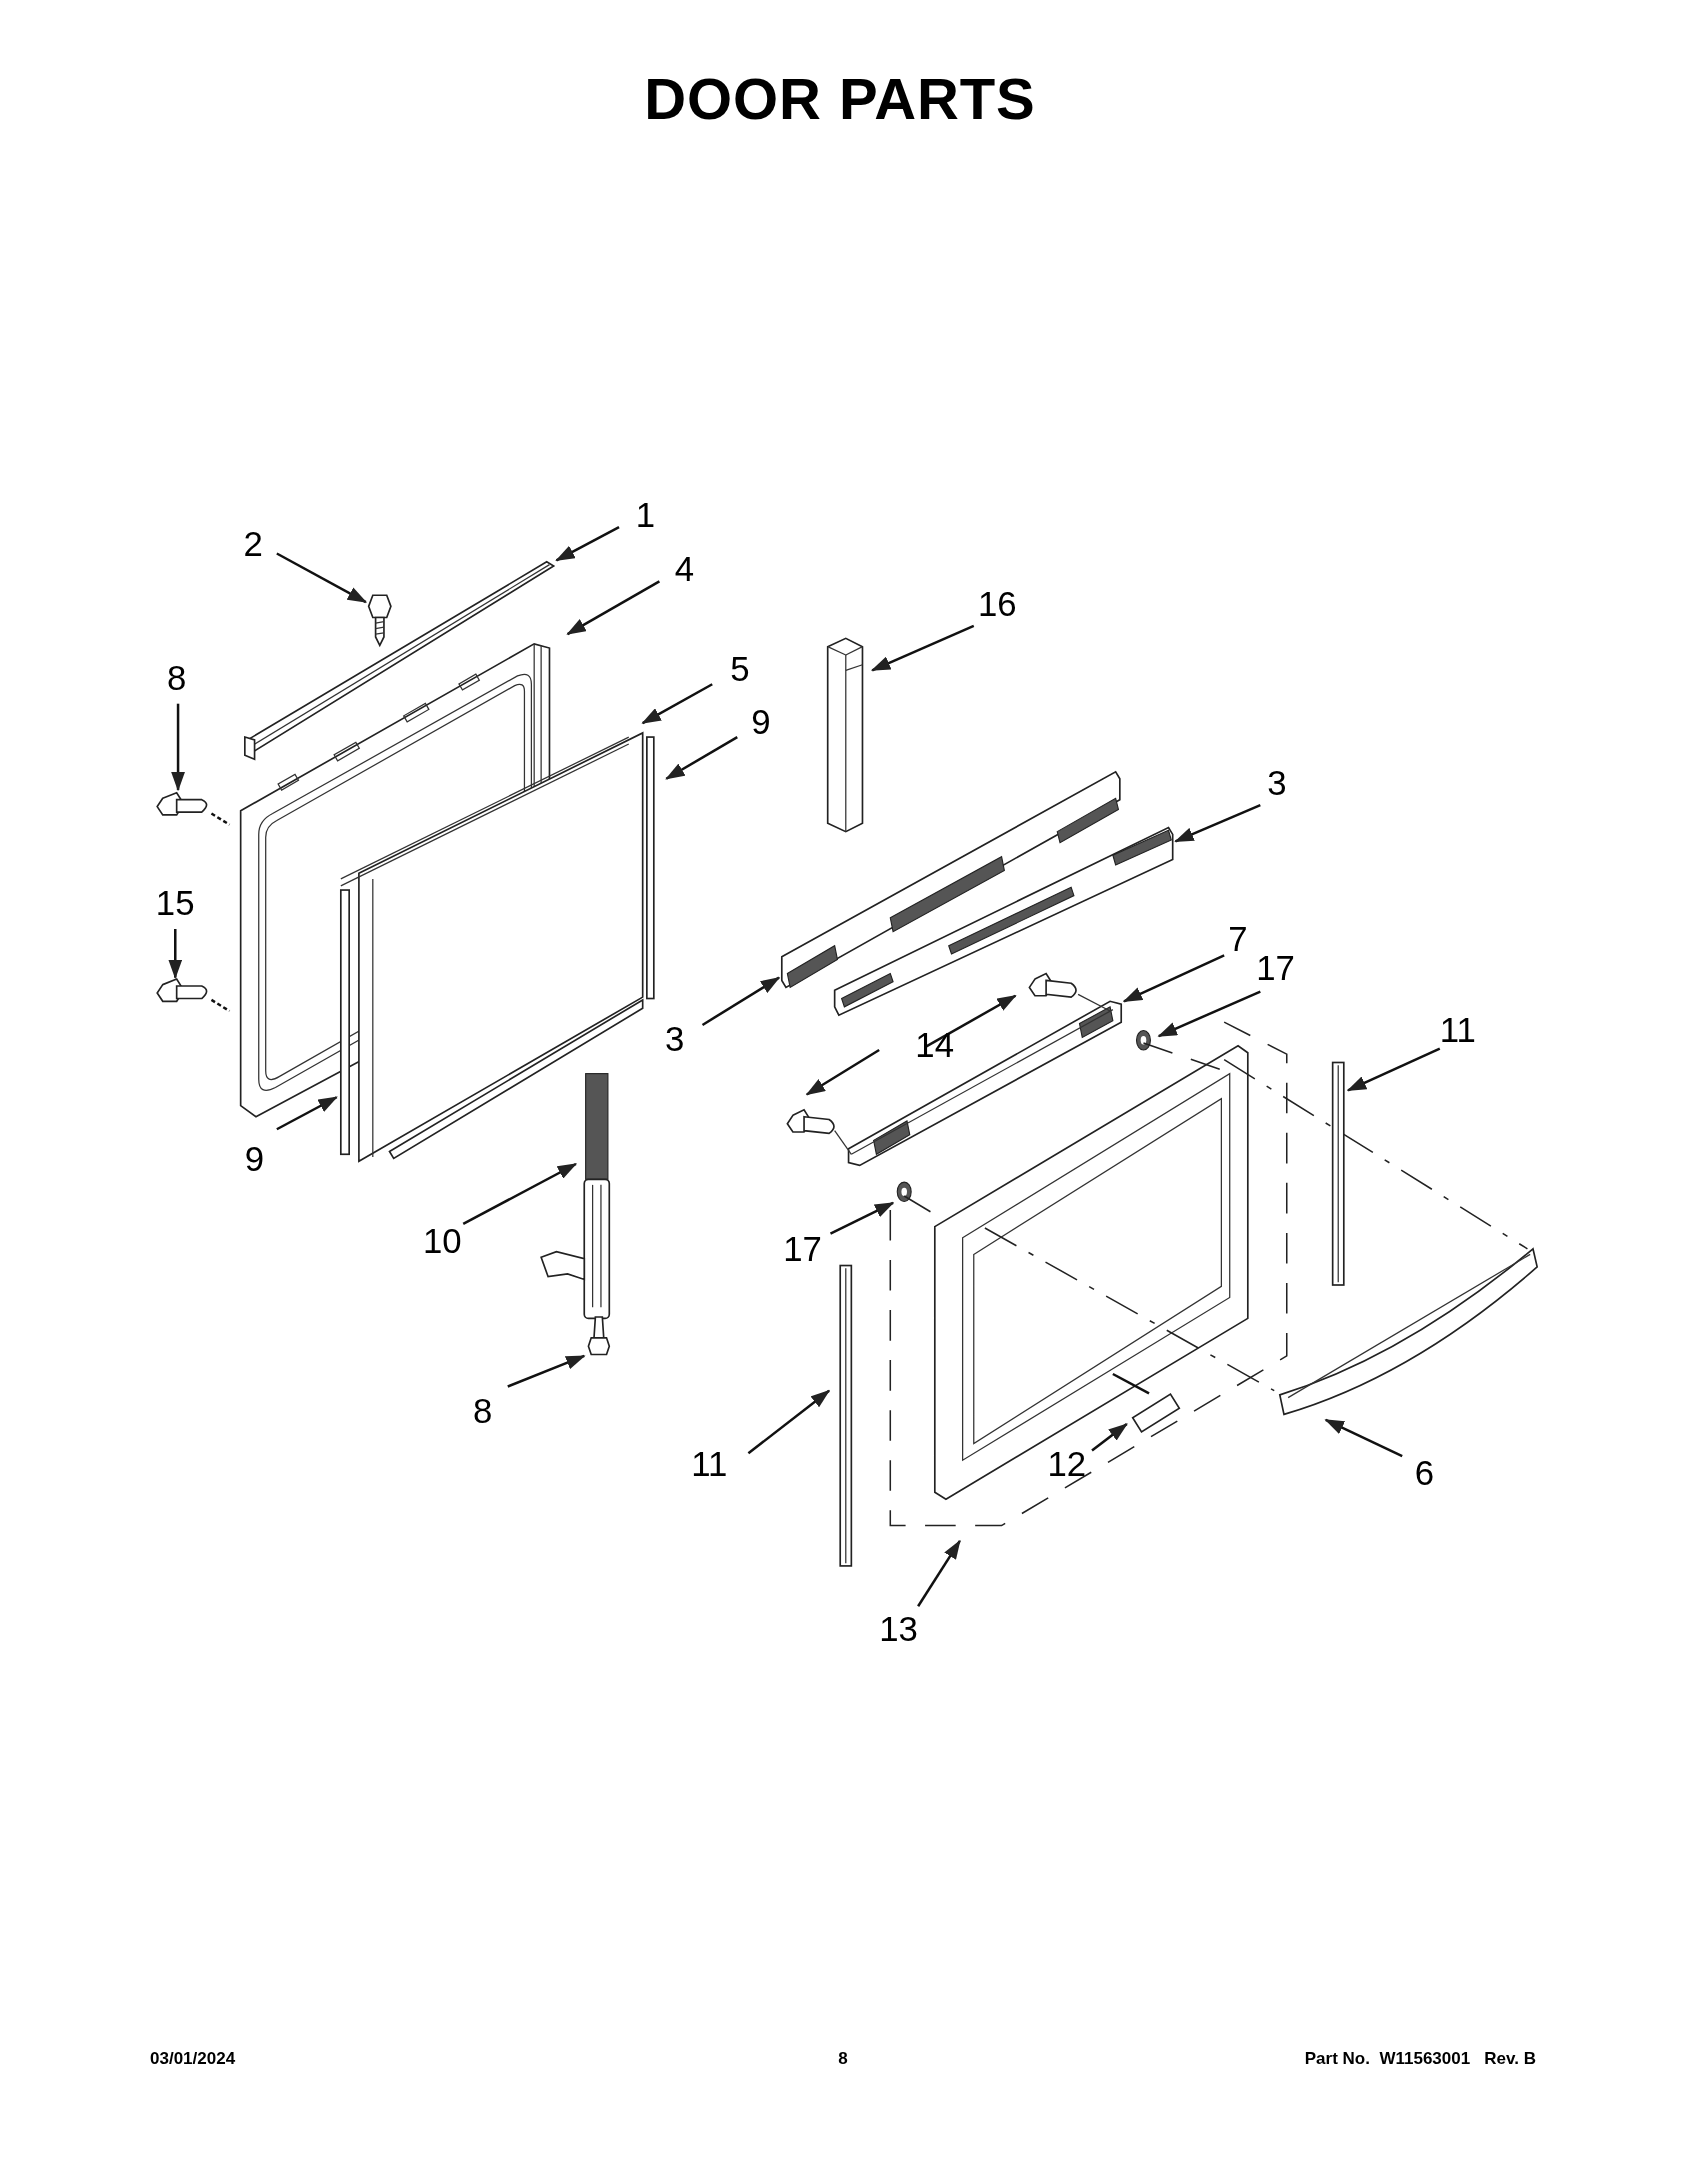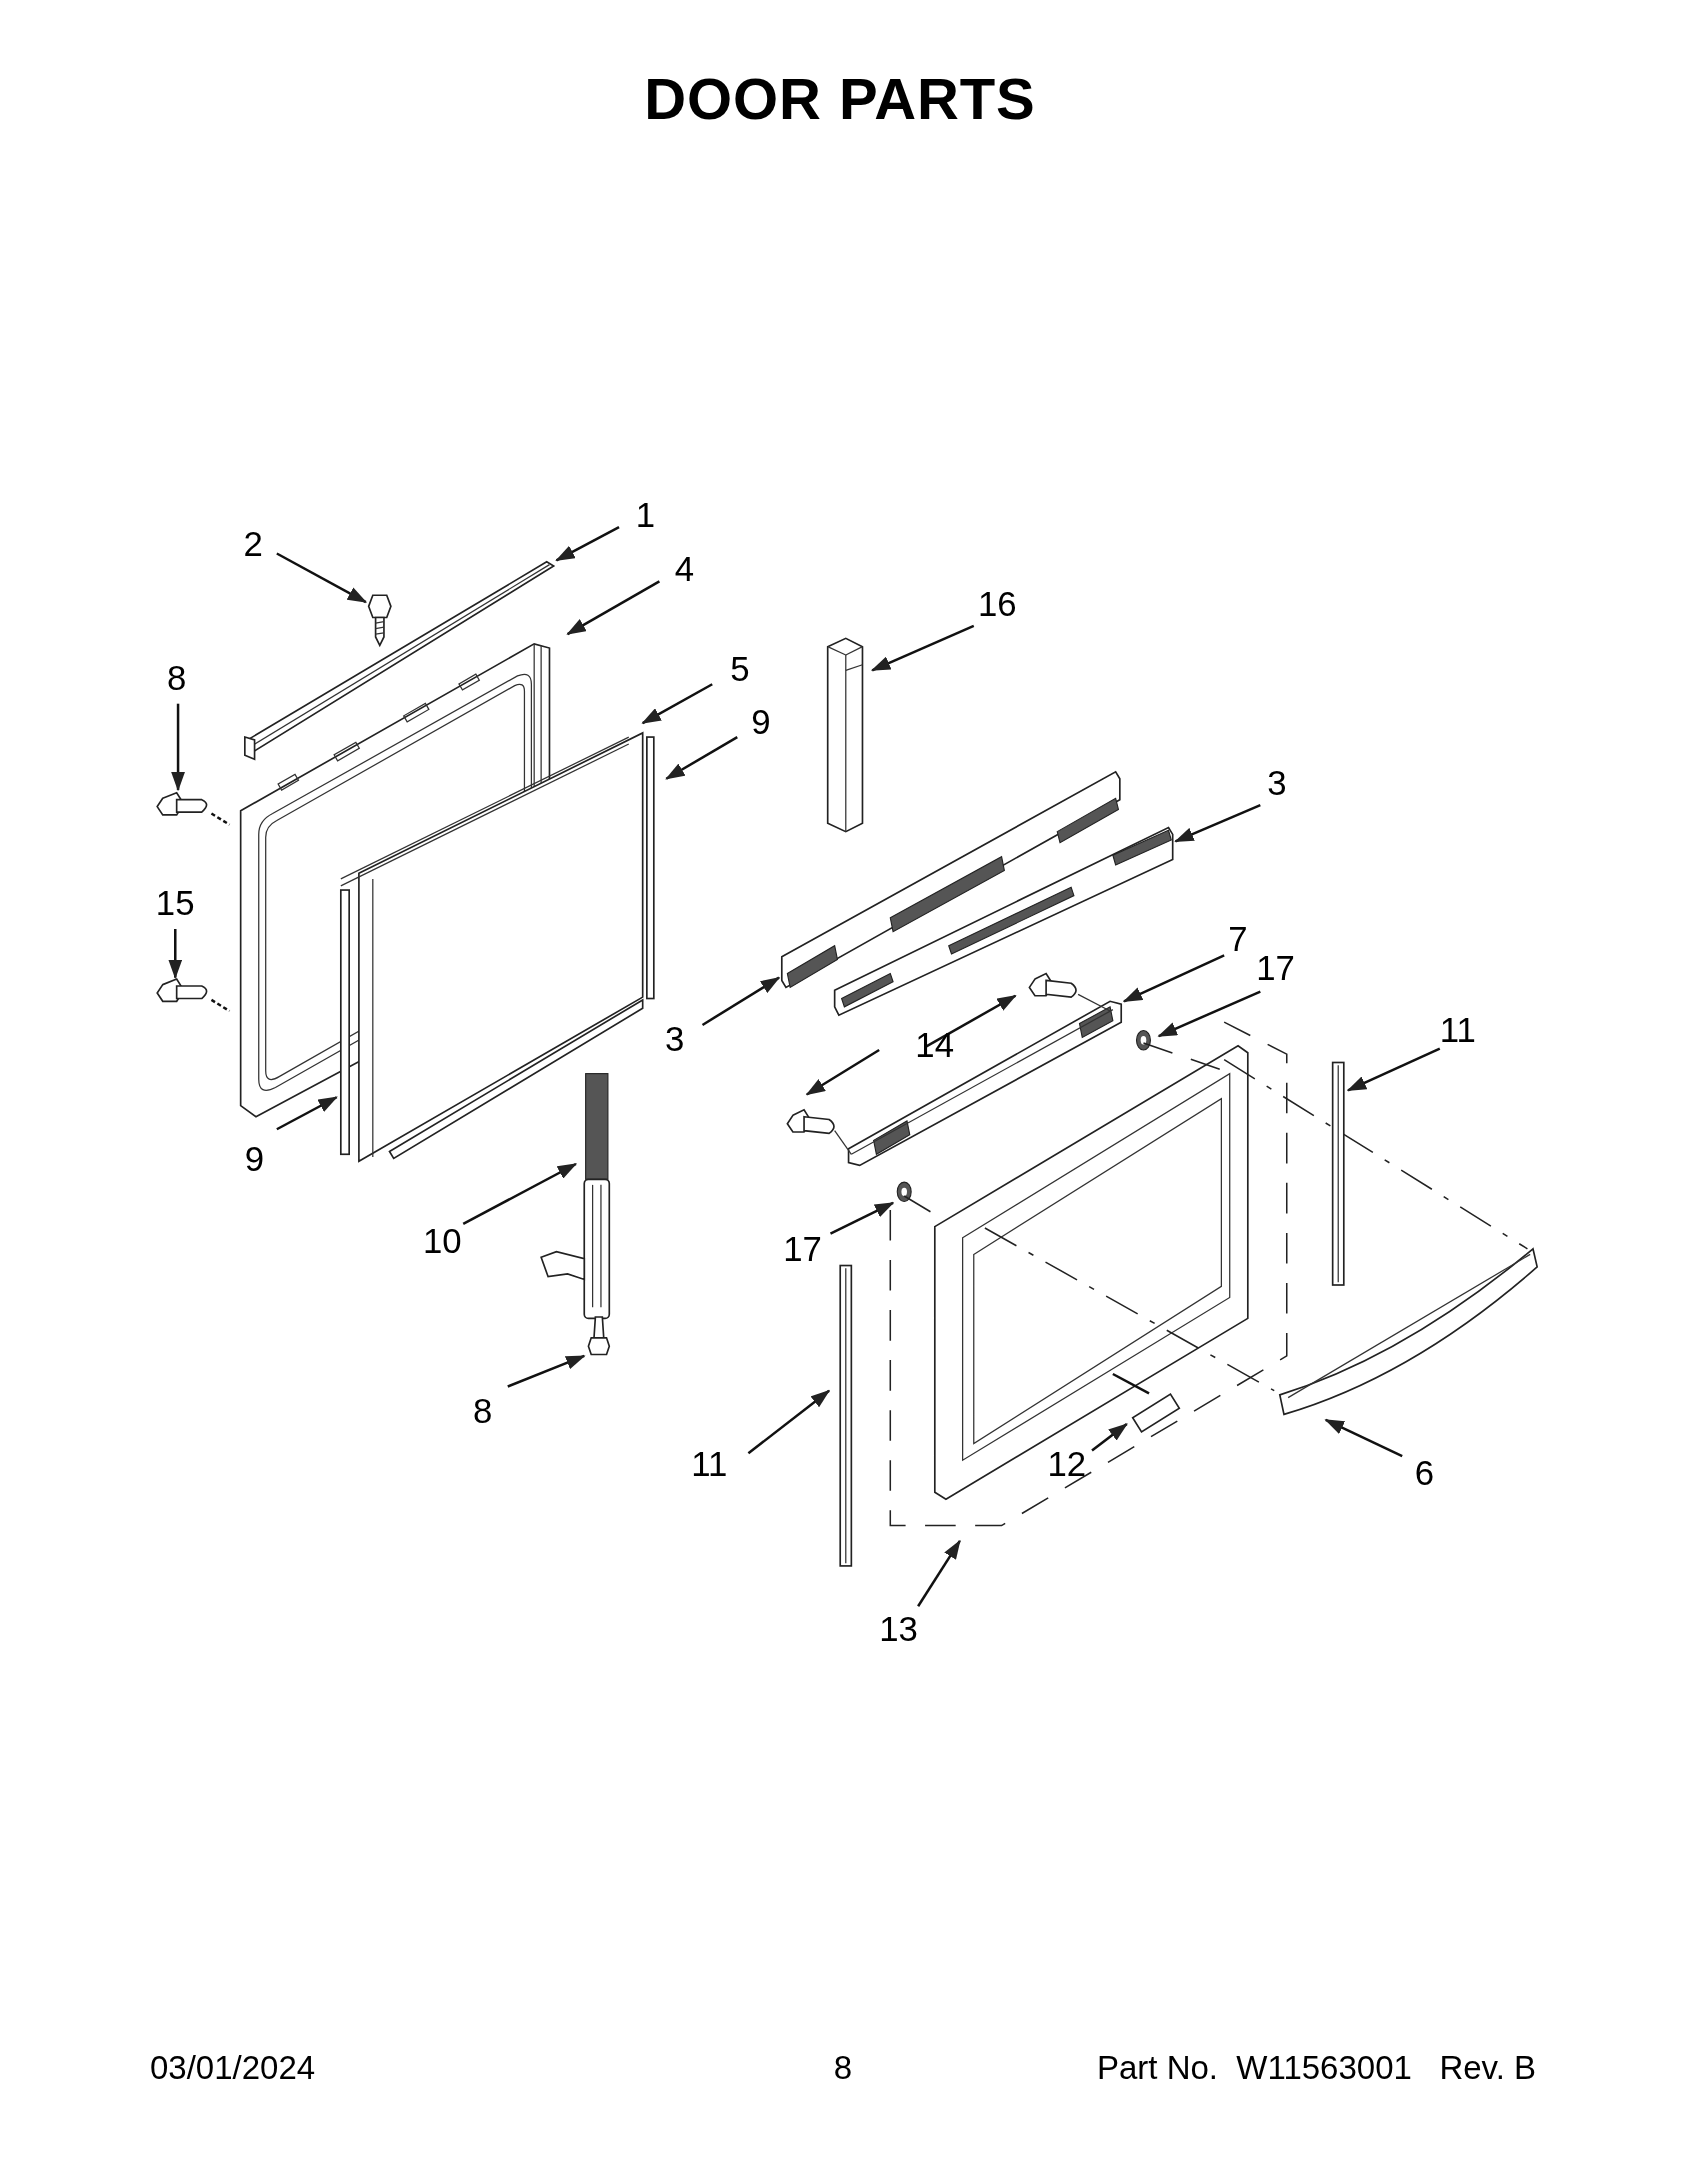--- a/index.html
+++ b/index.html
@@ -1,20 +1,20 @@
 <!DOCTYPE html>
 <html style="font-size:14.5px"><head>
 <meta charset="utf-8">
 <style>
   html, body { margin: 0; padding: 0; background: #ffffff; }
   body { width: 1686px; height: 2182px; position: relative; overflow: hidden; font-family: "Liberation Sans", sans-serif; color: #000; }
   .page-title { position: absolute; left: 0; width: 1680px; top: 65px; text-align: center; font-family: "Liberation Sans", sans-serif; font-weight: bold; font-size: 58px; letter-spacing: 0.9px; }
   .diagram { position: absolute; left: 0; top: 0; width: 1686px; height: 2182px; }
   .callout { font-family: "Liberation Sans", sans-serif; font-size: 25px; fill: #000; }
-  .footer { position: absolute; top: 2049px; font-size: 33px; font-family: "Liberation Sans", sans-serif; }
+  .footer { position: absolute; top: 2049px; font-size: 17px; font-family: "Liberation Sans", sans-serif; font-weight: bold; }
   .footer-date { left: 150px; }
   .footer-page { left: 0; width: 1686px; text-align: center; }
   .footer-part { right: 150px; }
   .footer-part span { margin-left: 0; text-align: center; }
   .part { fill: #fff; stroke: #222; stroke-width: 1.2; }
   .thin { fill: none; stroke: #333; stroke-width: 0.9; }
   .hatch { fill: #555; stroke: #222; stroke-width: 0.8; }
   .dash { fill: none; stroke: #222; stroke-width: 1.1; stroke-dasharray: 22 14; }
   .dashdot { fill: none; stroke: #222; stroke-width: 1.1; stroke-dasharray: 26 10 4 10; }
   .leader { stroke: #111; stroke-width: 1.8; fill: none; }

